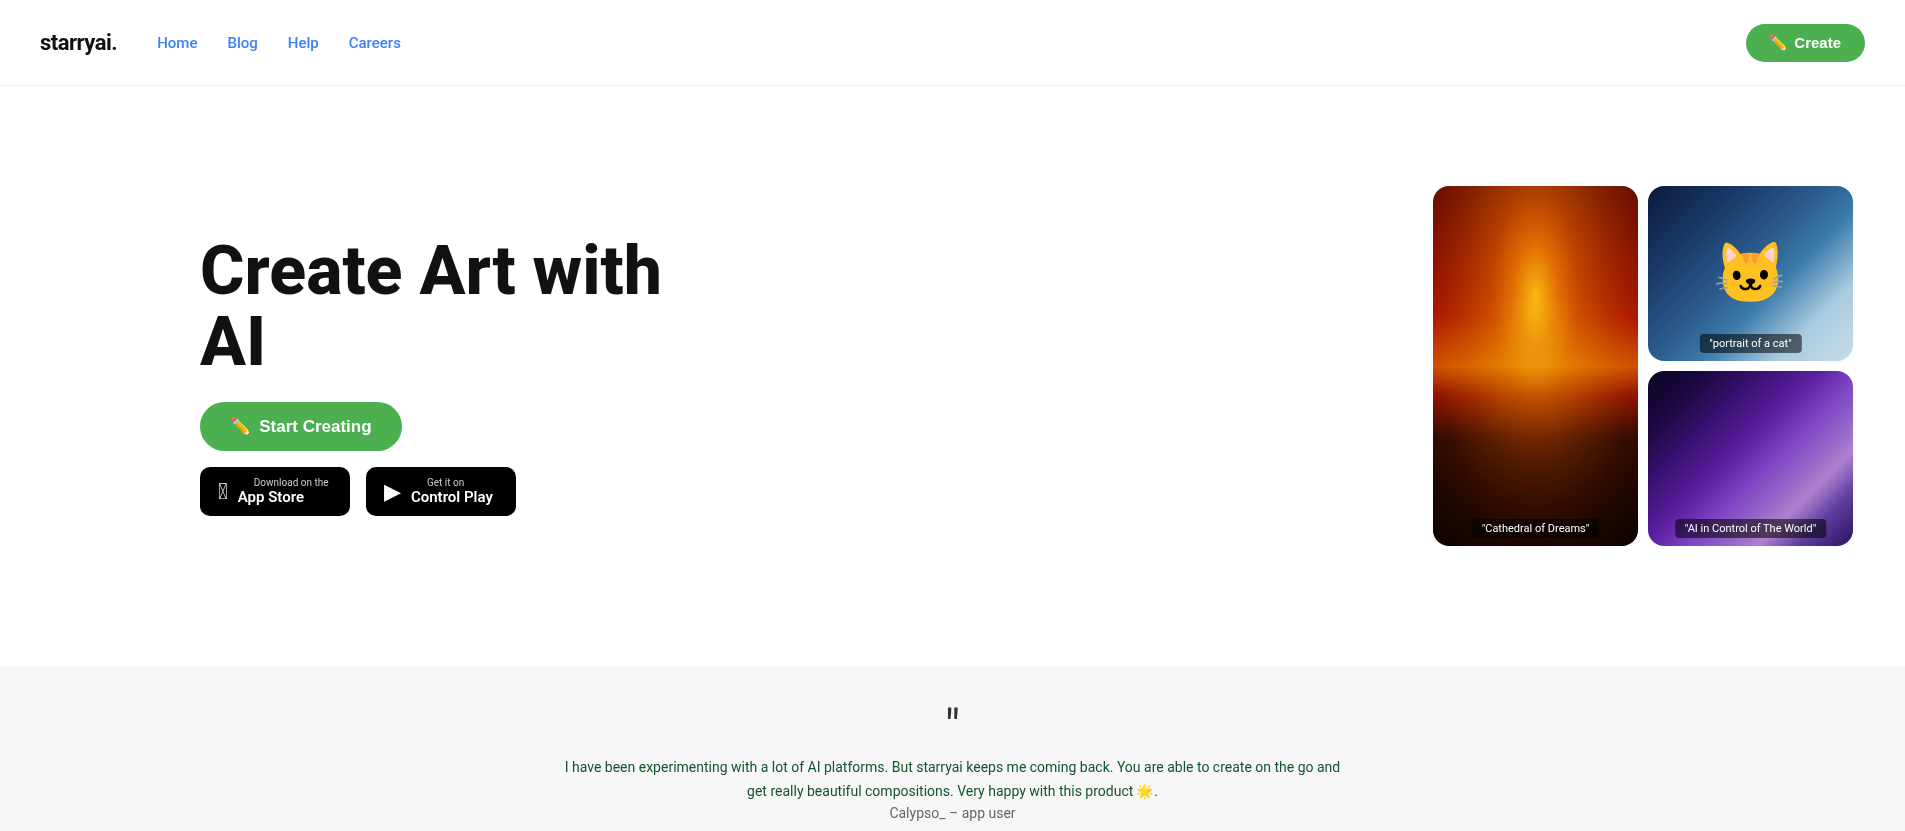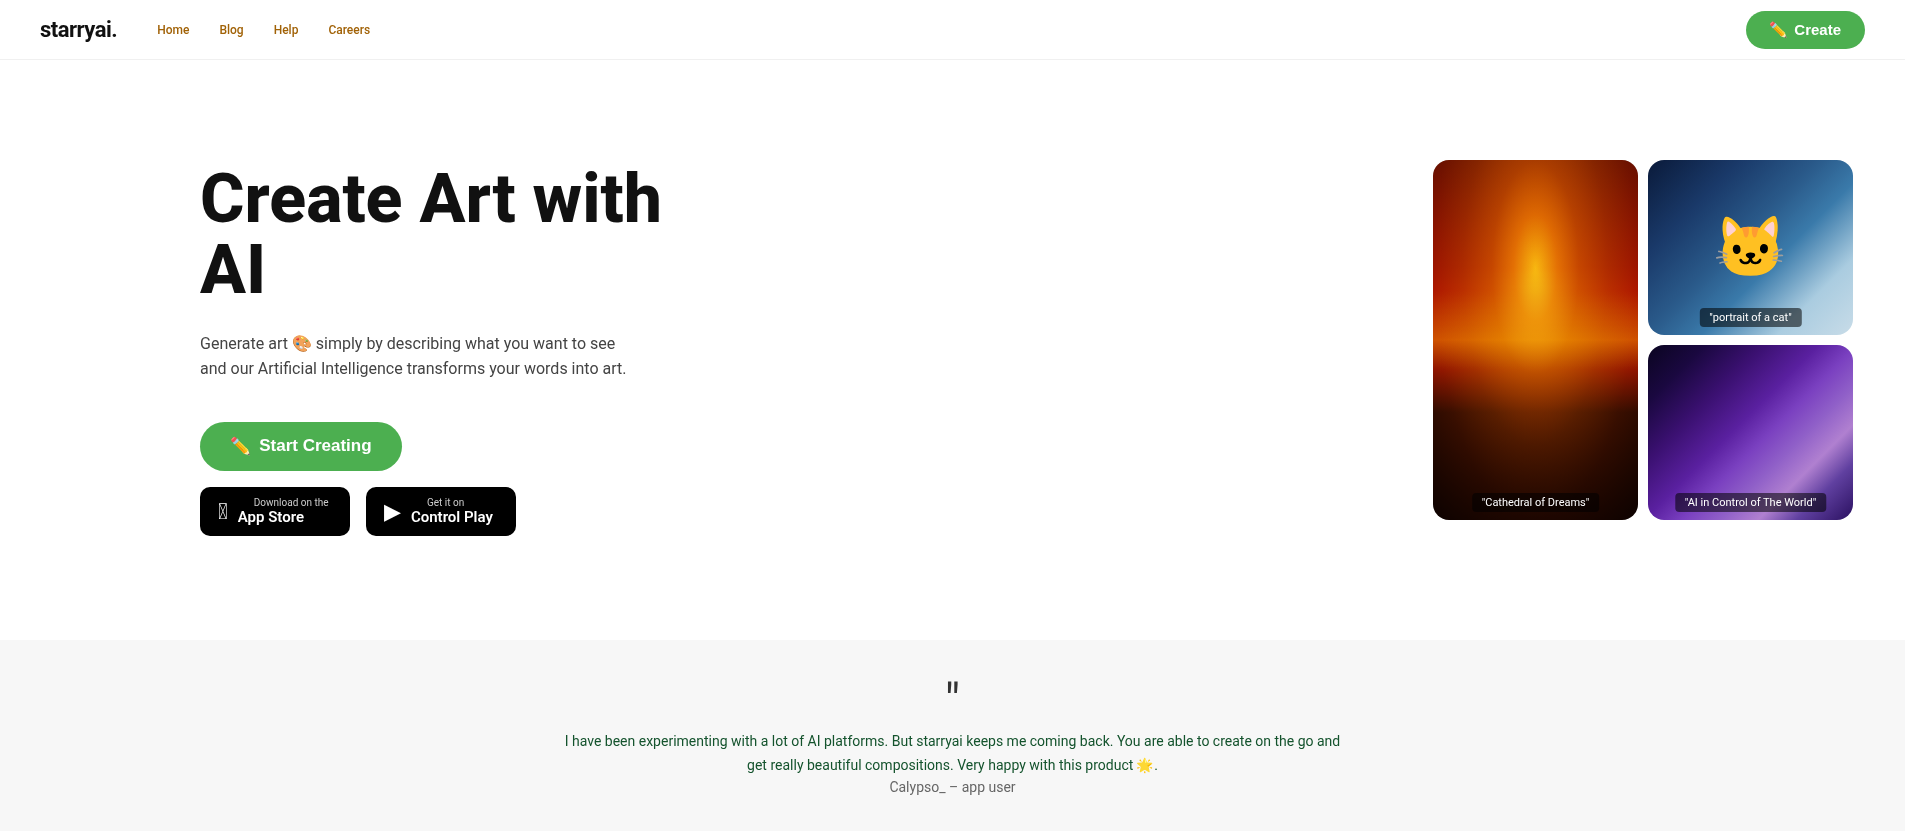--- a/index.html
+++ b/index.html
@@ -4,35 +4,35 @@
   <style>
     * { margin: 0; padding: 0; box-sizing: border-box; }
     body { font-family: -apple-system, BlinkMacSystemFont, 'Segoe UI', Roboto, sans-serif; background: #fff; color: #111; overflow-x: hidden; }
 
     
     nav {
       display: flex;
       align-items: center;
       justify-content: space-between;
       padding: 12px 40px;
-      height: 60px;
+      height: 86px;
       border-bottom: 1px solid #f0f0f0;
     }
     .nav-left { display: flex; align-items: center; gap: 40px; }
     .logo {
       font-size: 22px;
       font-weight: 700;
       letter-spacing: -0.5px;
       color: #111;
     }
     .nav-links { display: flex; gap: 30px; }
     .nav-link {
       text-decoration: none;
-      color: #a16207;
-      font-size: 12px;
+      color: #3b82f6;
+      font-size: 15px;
       font-weight: 500;
     }
     .create-btn {
       background: #4CAF50;
       color: #fff;
       border: none;
       border-radius: 24px;
       padding: 10px 24px;
       font-size: 15px;
       font-weight: 600;
@@ -194,24 +194,20 @@
   </div>
   <button class="create-btn">
     <span>✏️</span>
     <span>Create</span>
   </button>
 </nav>
 
 <section class="hero">
   <div class="hero-left">
     <h1 class="hero-title">Create Art with AI</h1>
-    <p class="hero-subtitle">
-      Generate art 🎨 simply by describing what you want to see<br>
-      and our Artificial Intelligence transforms your words into art.
-    </p>
     <div class="hero-buttons">
       <button class="start-creating-btn">
         <span>✏️</span>
         <span>Start Creating</span>
       </button>
       <div class="store-buttons">
         <a class="store-btn" href="#">
           <span class="store-icon"></span>
           <div class="store-btn-text">
             <span class="store-btn-small">Download on the</span>

